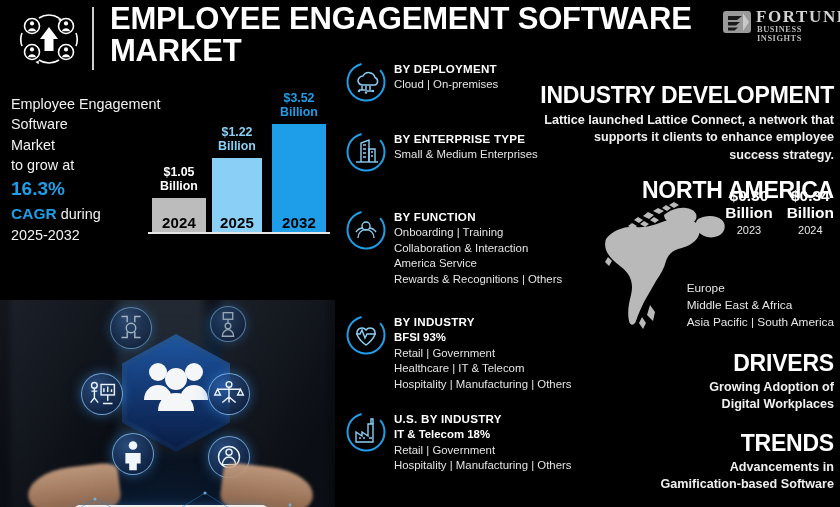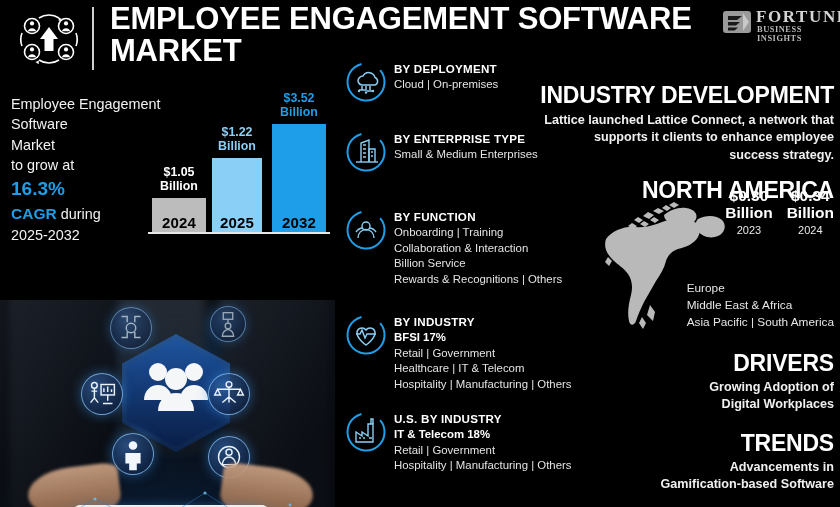--- a/index.html
+++ b/index.html
@@ -408,38 +408,38 @@
             <circle cx="22" cy="18" r="4"></circle>
               <path d="M14 30c0-5 3.6-8.5 8-8.5s8 3.5 8 8.5"></path>
             <path d="M12 24c2-3 5-4 7-4M32 24c-2-3-5-4-7-4"></path>
           </g>
         </svg>
       </div>
       <div class="seg-body">
         <div class="seg-title">BY FUNCTION</div>
         <div class="seg-line">Onboarding  |  Training</div>
         <div class="seg-line">Collaboration &amp; Interaction</div>
-        <div class="seg-line">Billion Service</div>
+        <div class="seg-line">America Service</div>
         <div class="seg-line">Rewards &amp; Recognitions  |  Others</div>
       </div>
     </div>
 
     <div class="seg" style="top:253px;">
       <div class="seg-icon">
         <svg viewBox="0 0 44 44">
             <circle cx="22" cy="22" r="18.5" fill="none" stroke="#1E9EE8" stroke-width="2" stroke-dasharray="95 22" transform="rotate(-40 22 22)"></circle>
           <g stroke="#8ACFF5" stroke-width="1.5" fill="none">
             <path d="M22 32s-9-6.2-9-12a5 5 0 0 1 9-3 5 5 0 0 1 9 3c0 5.8-9 12-9 12z"></path>
             <path d="M12 21h4l2-4 3 8 2-4h9"></path>
           </g>
         </svg>
       </div>
       <div class="seg-body">
         <div class="seg-title">BY INDUSTRY</div>
-        <div class="seg-lead">BFSI  17%</div>
+        <div class="seg-lead">BFSI  93%</div>
         <div class="seg-line">Retail  |  Government</div>
         <div class="seg-line">Healthcare  |  IT &amp; Telecom</div>
         <div class="seg-line">Hospitality  |  Manufacturing  |  Others</div>
       </div>
     </div>
 
     <div class="seg" style="top:350px;">
       <div class="seg-icon">
         <svg viewBox="0 0 44 44">
             <circle cx="22" cy="22" r="18.5" fill="none" stroke="#1E9EE8" stroke-width="2" stroke-dasharray="95 22" transform="rotate(-40 22 22)"></circle>

